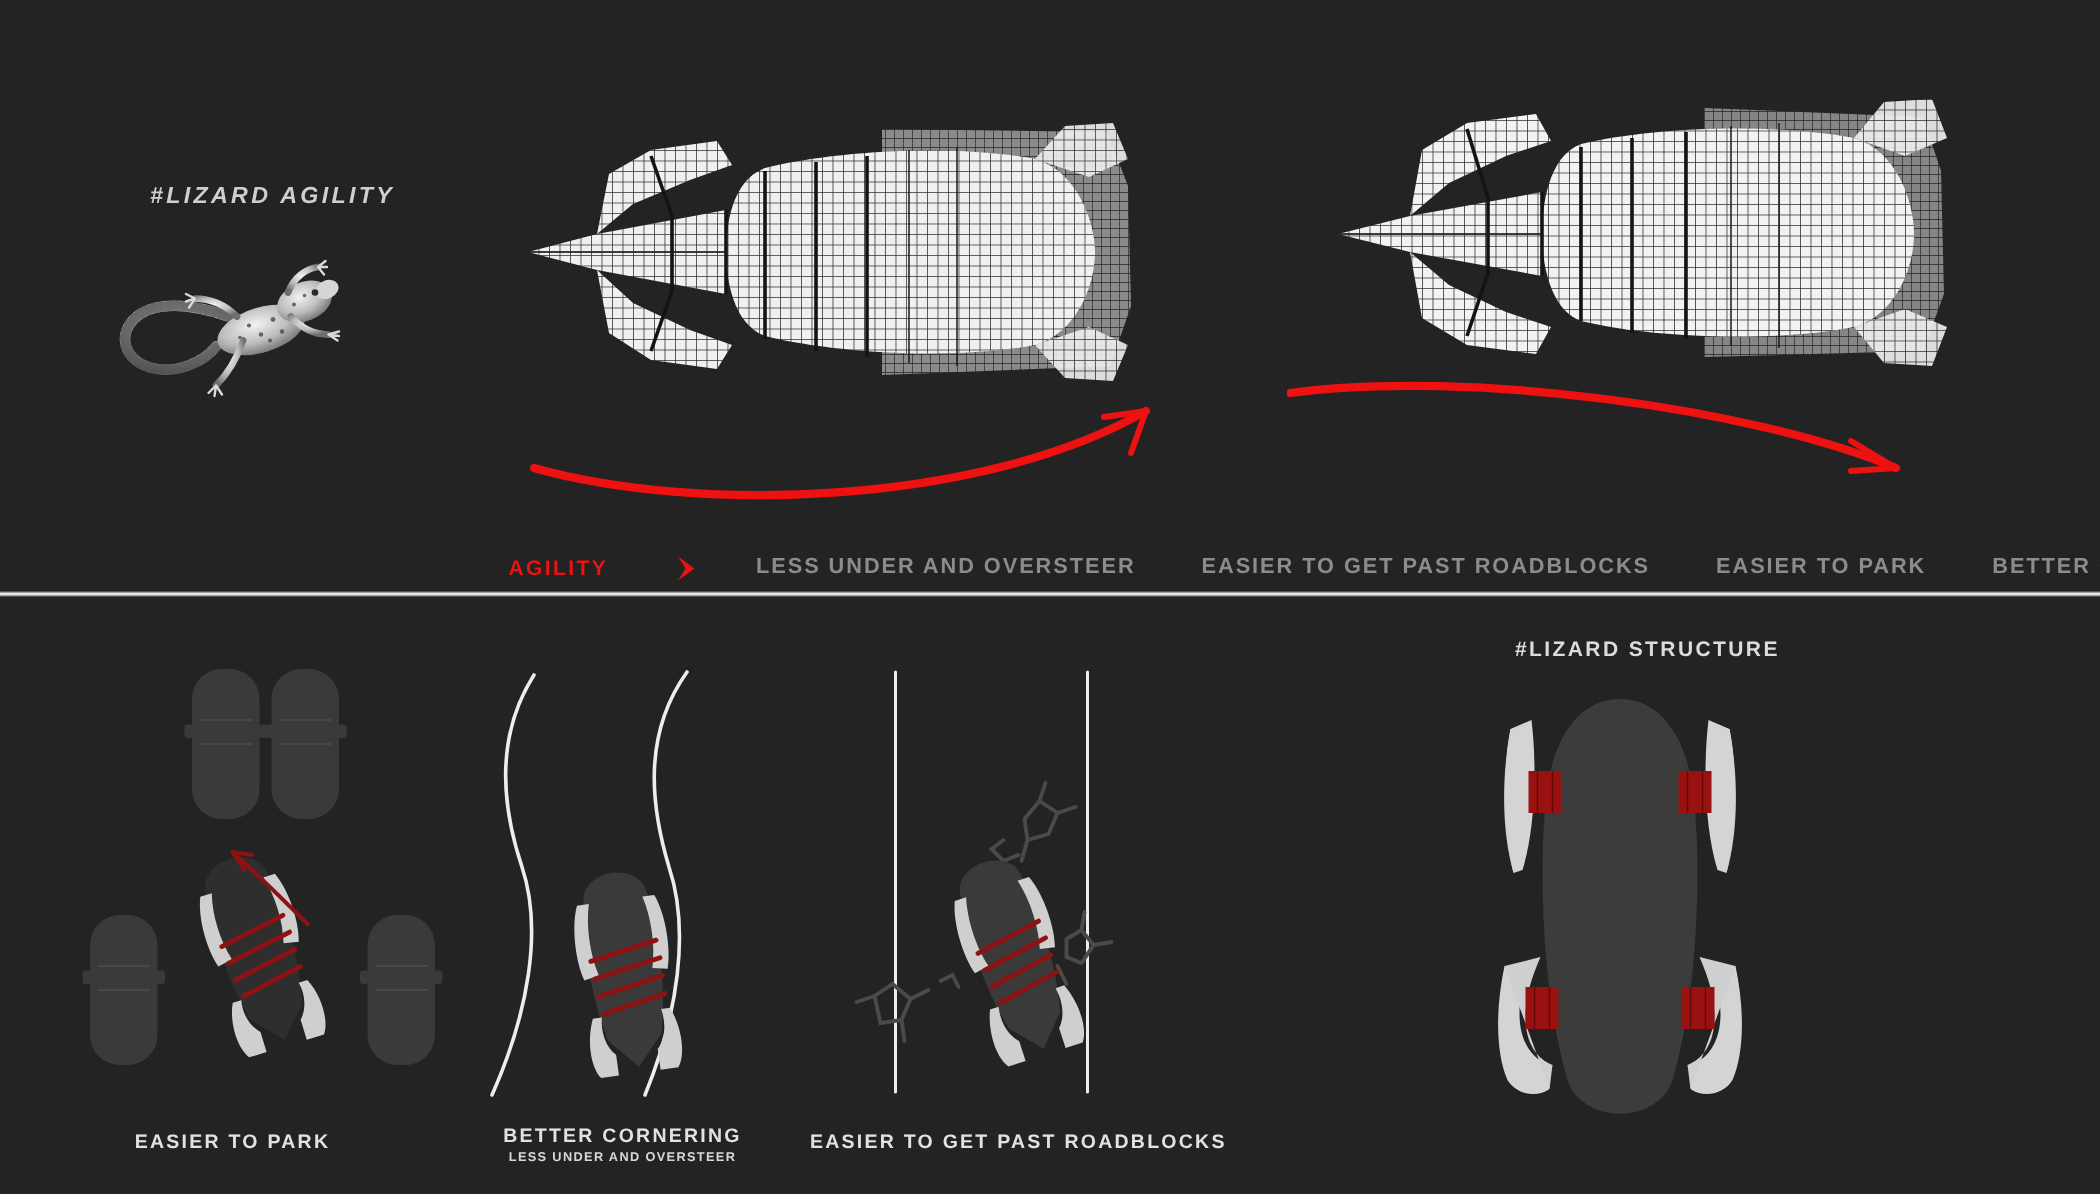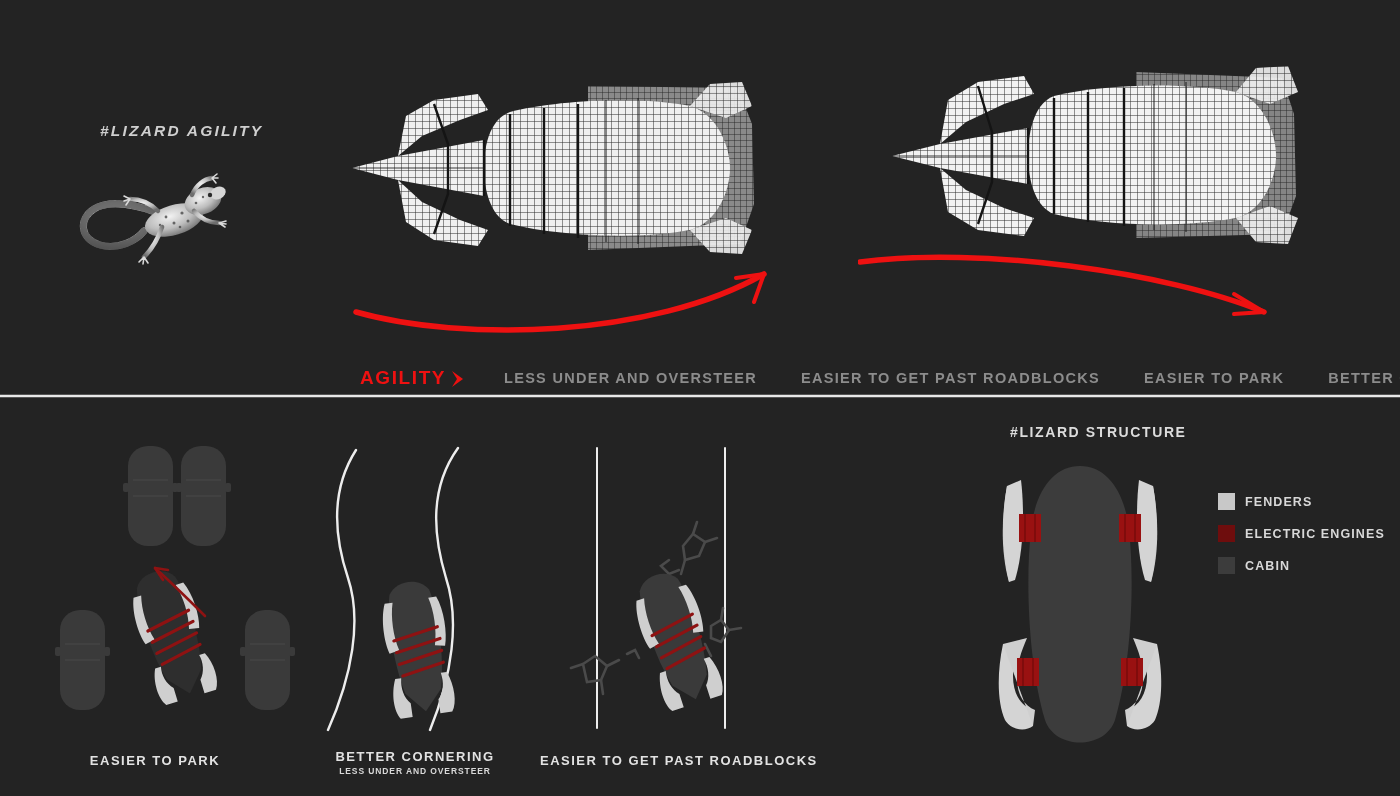--- a/index.html
+++ b/index.html
@@ -46,22 +46,22 @@
   #arrow-left  { left:352px; top:250px; width:440px; height:90px; }
   #arrow-right { left:858px; top:238px; width:420px; height:90px; }
 
   
   #nav-strip {
     position:absolute; left:0; top:360px;
     width:1400px; height:36px;
     display:flex; align-items:center;
   }
   #nav-active {
-    position:absolute; left:360px;
-    font-size:19px; font-weight:700;
+    position:absolute; left:339px;
+    font-size:14px; font-weight:700;
     letter-spacing:1.6px;
     color:#ee1111;
     white-space:nowrap;
   }
   #nav-chevron {
     position:absolute; left:448px; top:9px;
     width:20px; height:20px;
   }
   #nav-items {
     position:absolute; left:504px;
@@ -450,28 +450,14 @@
         <rect x="164" y="56" width="22" height="28" fill="#991111"></rect>
         <rect x="62" y="200" width="22" height="28" fill="#991111"></rect>
         <rect x="166" y="200" width="22" height="28" fill="#991111"></rect>
         <g stroke="#5a0606" stroke-width="1" opacity="0.8">
           <path d="M70 56 V84 M80 56 V84 M170 56 V84 M180 56 V84"></path>
           <path d="M68 200 V228 M78 200 V228 M172 200 V228 M182 200 V228"></path>
         </g>
       </g>
     </svg>
 
-    <div id="legend">
-      <div class="legend-row">
-        <span class="legend-swatch" style="background:#c8c8c8"></span>
-        <span class="legend-label">FENDERS</span>
-      </div>
-      <div class="legend-row">
-        <span class="legend-swatch" style="background:#6e0d0d"></span>
-        <span class="legend-label">ELECTRIC ENGINES</span>
-      </div>
-      <div class="legend-row">
-        <span class="legend-swatch" style="background:#3c3c3c"></span>
-        <span class="legend-label">CABIN</span>
-      </div>
-    </div>
   </div>
 </div>
 
 </body></html>

